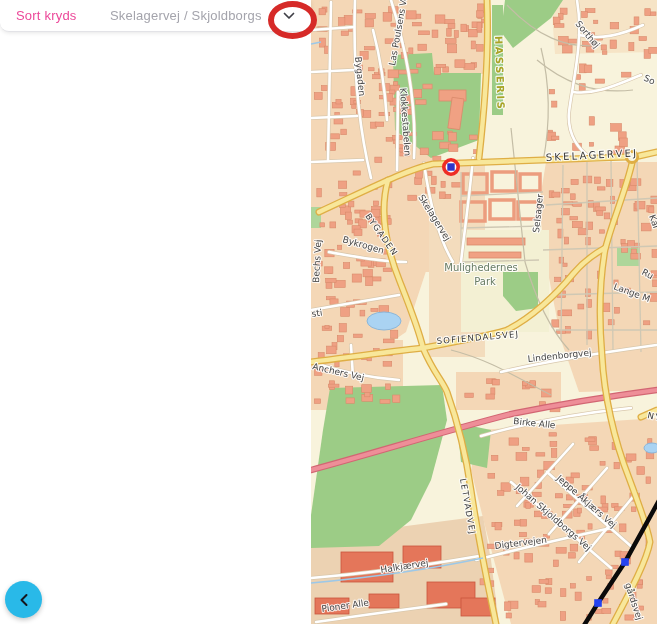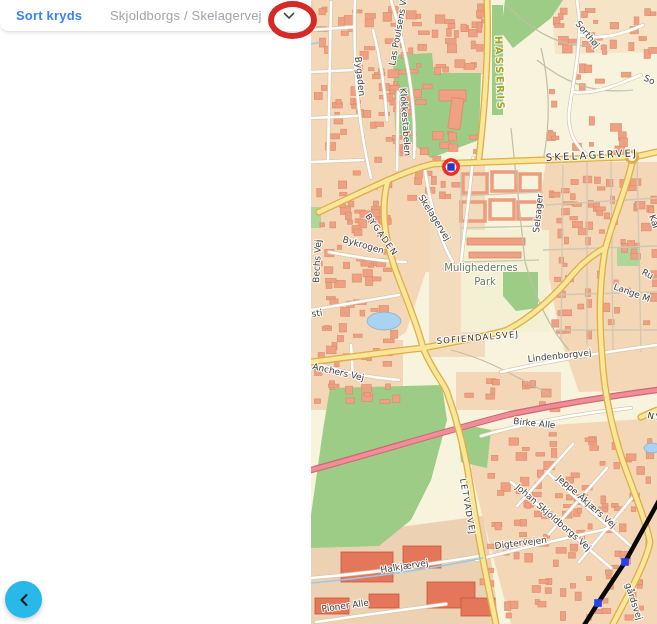--- a/index.html
+++ b/index.html
@@ -6,21 +6,21 @@
   body{width:657px;height:624px;overflow:hidden;background:#ffffff;
        font-family:"Liberation Sans",sans-serif;position:relative;}
 
   
   .side-panel{position:absolute;left:0;top:0;width:311px;height:624px;background:#ffffff;z-index:2;}
 
   
   .header-bar{position:absolute;left:0;top:0;width:311px;height:31px;background:#ffffff;
       border-bottom:1px solid #e3e3e7;border-radius:0 0 9px 9px;
       box-shadow:0 1px 4px rgba(0,0,0,.10);z-index:6;display:flex;align-items:center;}
-  .header-title{margin-left:16px;font-size:13px;color:#3b82f6;font-weight:700;letter-spacing:.2px;}
+  .header-title{margin-left:16px;font-size:13px;color:#ec4899;font-weight:400;letter-spacing:.2px;}
   .header-value{position:absolute;left:110px;font-size:13px;color:#a4a4ac;letter-spacing:.2px;}
   .chevron-btn{position:absolute;left:277px;top:5px;width:24px;height:22px;background:none;border:none;
       padding:0;cursor:pointer;display:flex;align-items:center;justify-content:center;}
 
   
   .annotation-ellipse{position:absolute;left:268px;top:1px;width:49px;height:38px;
       border:6px solid #d62a28;border-radius:50%;box-sizing:border-box;z-index:10;pointer-events:none;}
 
   
   .back-btn{position:absolute;left:5px;top:581px;width:37px;height:37px;border-radius:50%;
@@ -728,21 +728,21 @@
 
   <g id="marker-layer">
         <circle cx="140" cy="167" r="7.2" fill="#ffffff" stroke="#ee2d24" stroke-width="3.6"></circle>
         <rect x="136.3" y="163.3" width="7.4" height="7.4" fill="#2d35c8"></rect>
       </g>
 </svg>
 </div>
 
 <div class="header-bar">
   <span class="header-title">Sort kryds</span>
-  <span class="header-value">Skjoldborgs / Skelagervej</span>
+  <span class="header-value">Skelagervej / Skjoldborgs</span>
   <button class="chevron-btn">
     <svg width="12" height="8" viewBox="0 0 12 8">
       <polyline points="1.5,1.5 6,6 10.5,1.5" fill="none" stroke="#3f3f46" stroke-width="1.7" stroke-linecap="round" stroke-linejoin="round"></polyline>
     </svg>
   </button>
 </div>
 
 <div class="annotation-ellipse"></div>
 
 <button class="back-btn">

